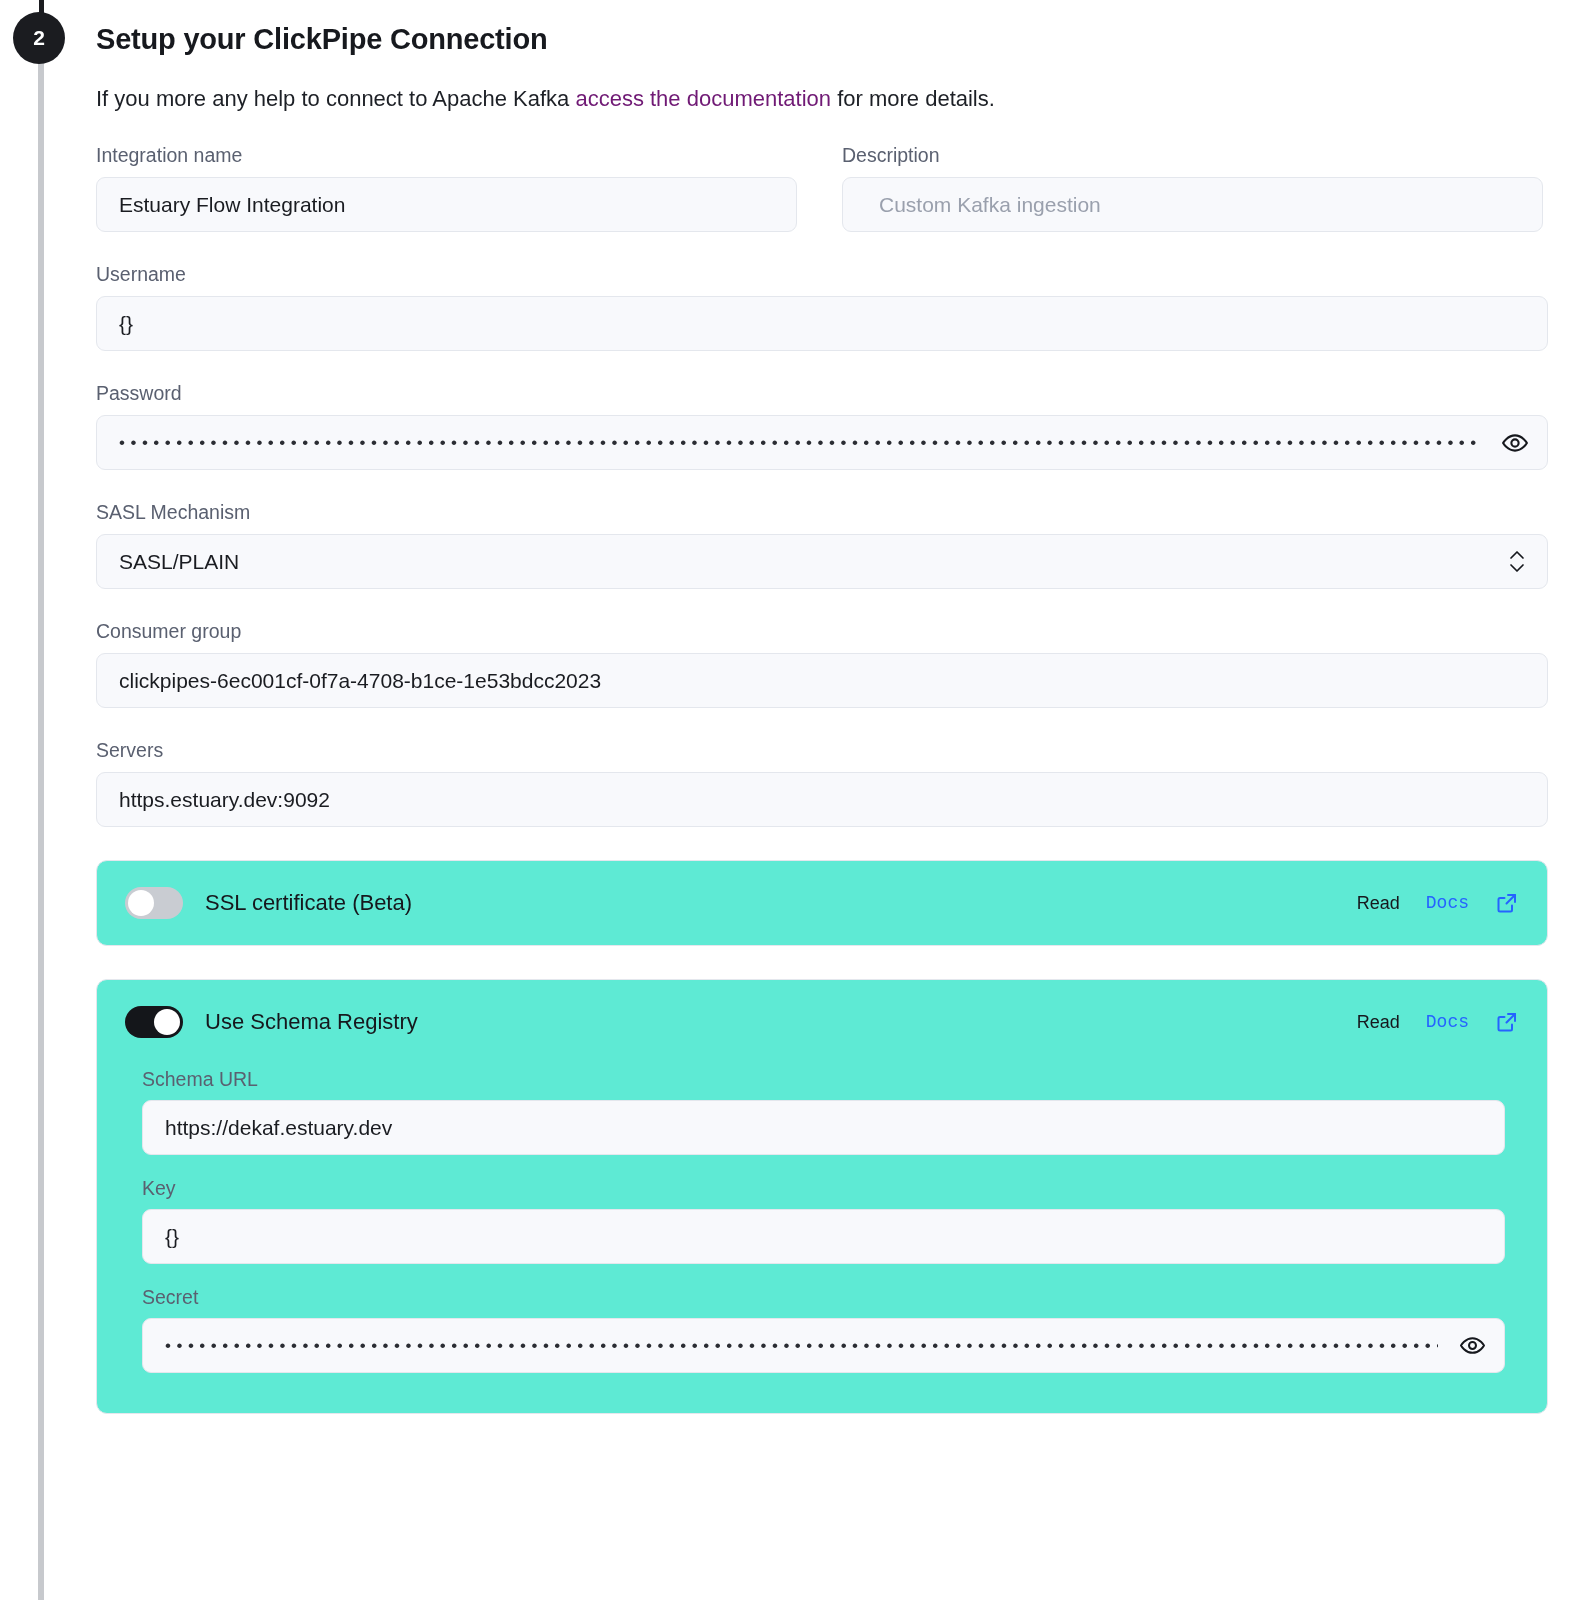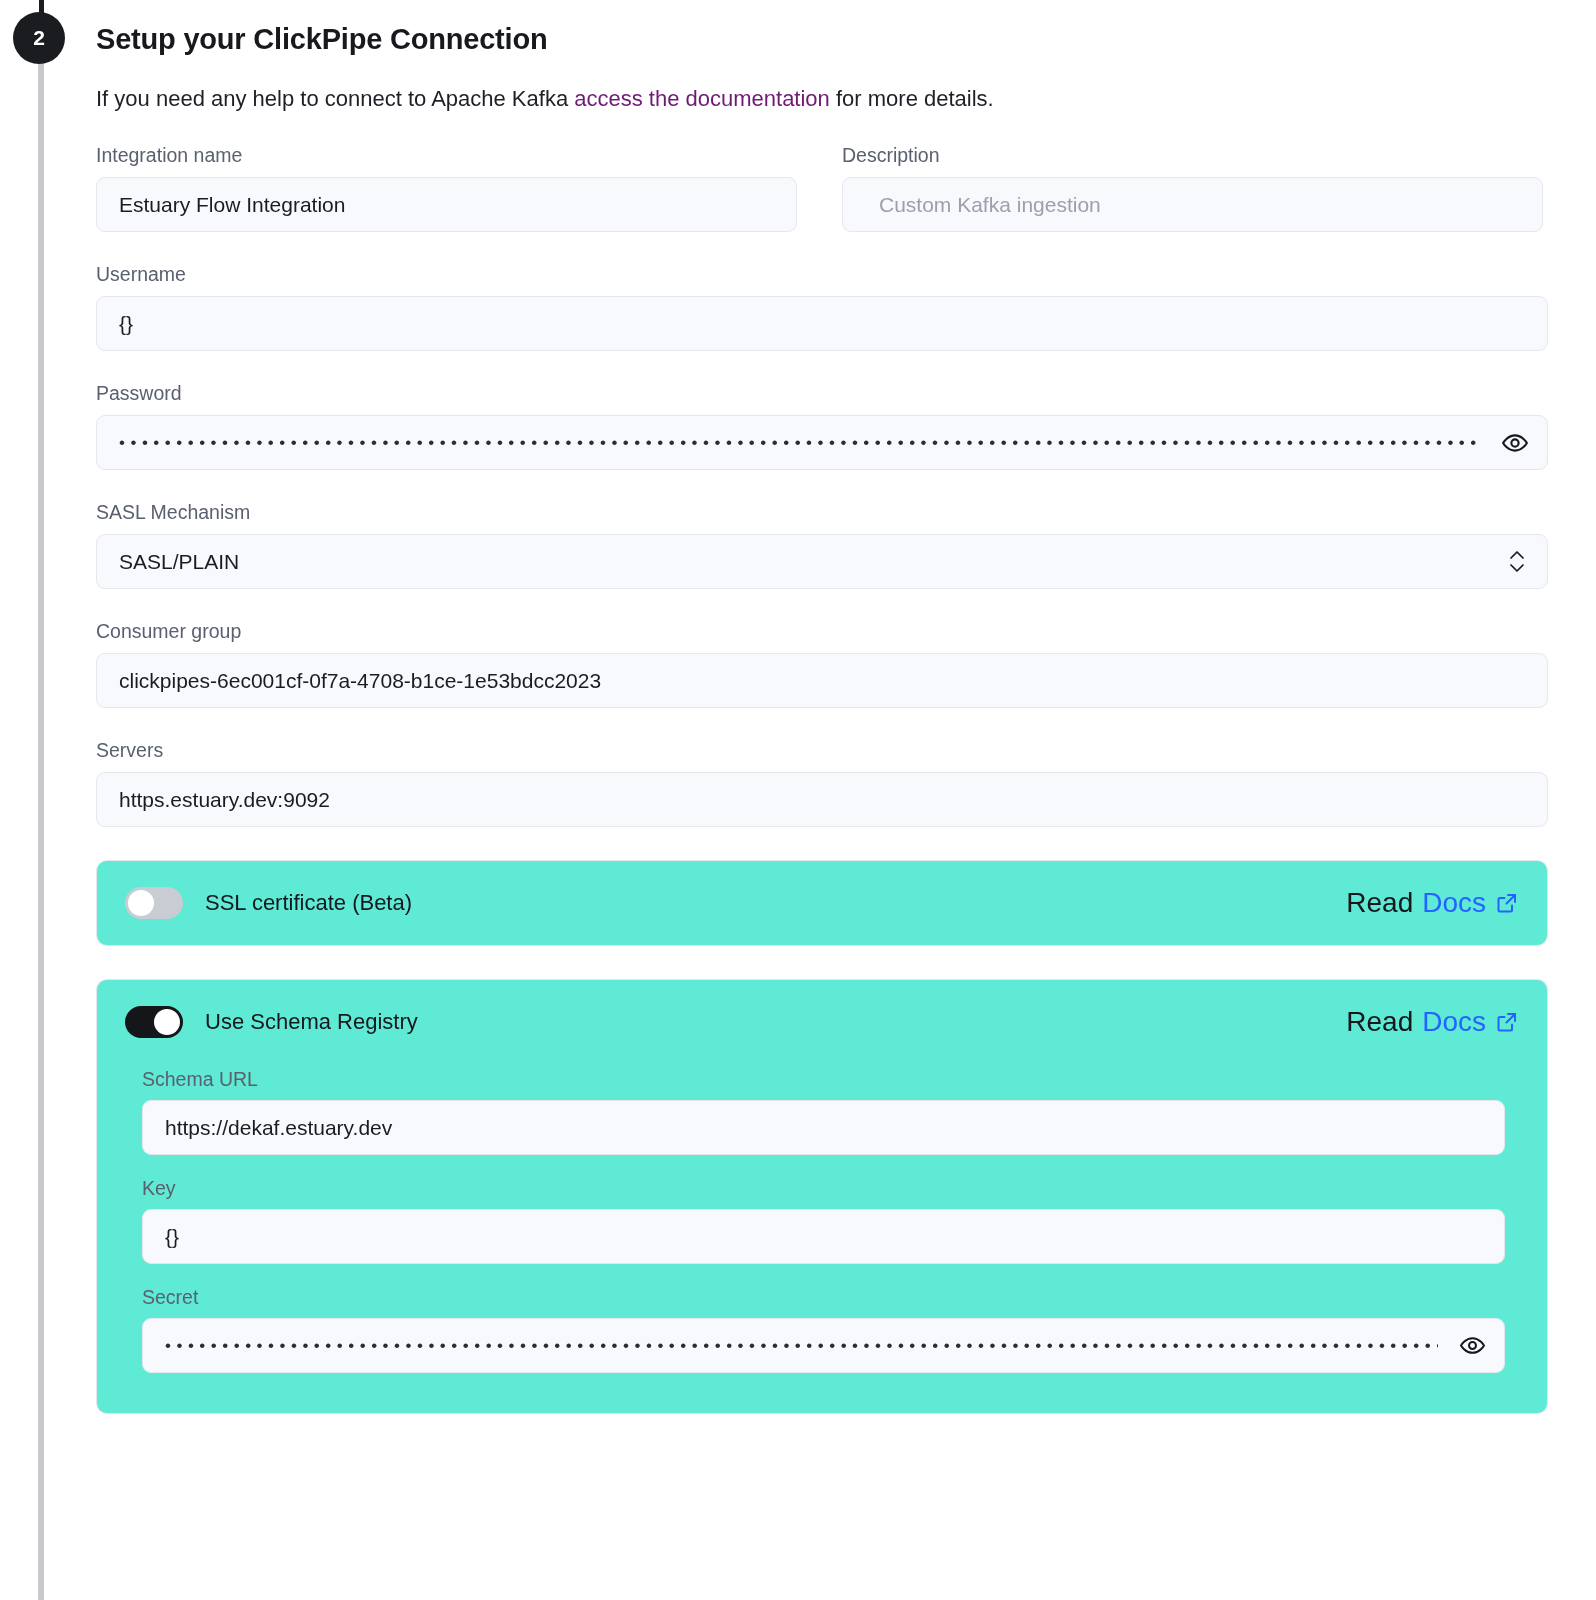--- a/index.html
+++ b/index.html
@@ -204,28 +204,28 @@
     height: 26px;
     border-radius: 50%;
     background: #ffffff;
   }
   .switch.off .knob { left: 3px; }
   .switch.on  .knob { left: 29px; }
 
   .read-docs {
     display: flex;
     align-items: center;
-    gap: 9px;
-    font-size: 28px;
+    gap: 26px;
+    font-size: 18px;
     color: #16181d;
     cursor: pointer;
     white-space: nowrap;
     text-align: center;
   }
-  .read-docs .docs-word { color: #2563ff; }
+  .read-docs .docs-word { color: #2563ff; font-family: Liberation Mono, monospace; }
 
   .toggle-body {
     padding: 0 42px 40px 45px;
   }
   .sub-field { margin-top: 4px; }
   .sub-label {
     display: block;
     font-size: 19.5px;
     color: #5a6070;
     margin-bottom: 10px;
@@ -240,21 +240,21 @@
 <div class="rail">
   <div class="rail-top"></div>
   <div class="rail-bottom"></div>
   <div class="step-badge">2</div>
 </div>
 
 <div class="content">
 
   <h1 class="page-title">Setup your ClickPipe Connection</h1>
 
-  <p class="page-subtitle"><span>If you need any help to connect to Apache Kafka </span><a class="link">access the documentation</a><span> for more details.</span></p>
+  <p class="page-subtitle"><span>If you more any help to connect to Apache Kafka </span><a class="link">access the documentation</a><span> for more details.</span></p>
 
   <div class="row-two">
     <div class="col">
       <label class="field-label">Integration name</label>
       <div class="input">Estuary Flow Integration</div>
     </div>
     <div class="col">
       <label class="field-label">Description</label>
       <div class="input placeholder">Custom Kafka ingestion</div>
     </div>

